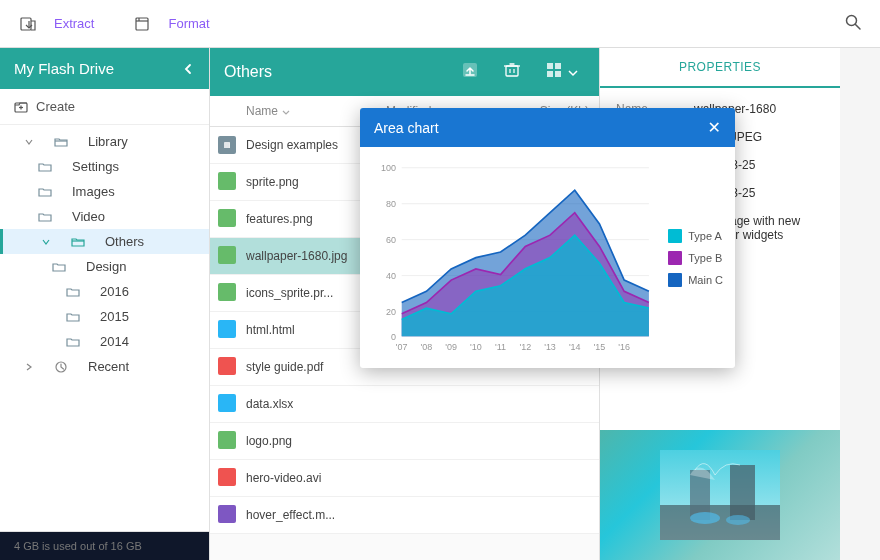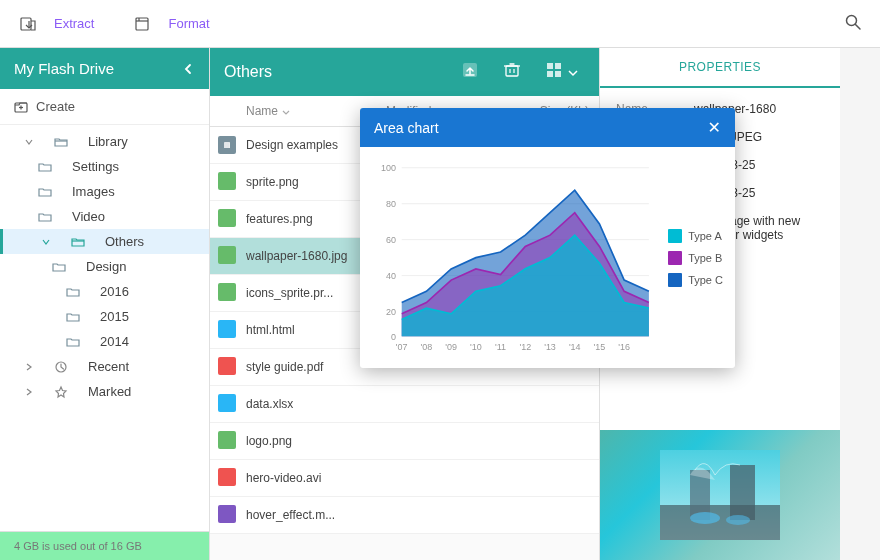--- a/index.html
+++ b/index.html
@@ -52,21 +52,21 @@
       padding: 5px 10px; cursor: pointer; color: #444;
       gap: 20px; white-space: nowrap;
     }
     .tree-item.active { background: #e3f2fd; border-left: 3px solid #26a69a; }
     .tree-item-indent1 { padding-left: 24px; }
     .tree-item-indent2 { padding-left: 38px; }
     .tree-item-indent3 { padding-left: 52px; }
     .tree-item-indent4 { padding-left: 66px; }
     .sidebar-footer {
       padding: 8px 14px; font-size: 11px; color: #777;
-      background: #86efac; border-top: 1px solid #e0e0e0;
+      background: #0f172a; border-top: 1px solid #e0e0e0;
     }
 
     
     .file-panel {
       flex: 1; display: flex; flex-direction: column;
       background: #fafafa; border-right: 1px solid #e0e0e0;
       max-width: 390px;
     }
     .file-panel-header {
       display: flex; align-items: center;
@@ -259,29 +259,20 @@
       </div>
       <div class="tree-item tree-item-indent1">
         <svg width="10" height="10" viewBox="0 0 10 10">
             <path d="M3 2 L7 5 L3 8" fill="none" stroke="#888" stroke-width="1.2"></path>
           </svg>
         <svg width="14" height="14" viewBox="0 0 14 14">
             <circle cx="7" cy="7" r="5" fill="none" stroke="#888" stroke-width="1.2"></circle>
             <path d="M7 4 L7 7 L9.5 9" fill="none" stroke="#888" stroke-width="1.2" stroke-linecap="round"></path>
           </svg>
         <span>Recent</span>
-      </div>
-      <div class="tree-item tree-item-indent1">
-        <svg width="10" height="10" viewBox="0 0 10 10">
-            <path d="M3 2 L7 5 L3 8" fill="none" stroke="#888" stroke-width="1.2"></path>
-          </svg>
-        <svg width="14" height="14" viewBox="0 0 14 14">
-            <path d="M7 2 L8.5 5.5 L12 6 L9.5 8.5 L10 12 L7 10 L4 12 L4.5 8.5 L2 6 L5.5 5.5 Z" fill="none" stroke="#888" stroke-width="1.2"></path>
-          </svg>
-        <span>Marked</span>
       </div>
     </div>
     <div class="sidebar-footer">
       <span>4 GB is used out of 16 GB</span>
     </div>
   </div>
 
   <div class="file-panel">
     <div class="file-panel-header">
       <span class="file-panel-title">Others</span>
@@ -519,18 +510,18 @@
         <div class="legend-item">
           <div class="legend-color" style="background:#00bcd4"></div>
           <span>Type A</span>
         </div>
         <div class="legend-item">
           <div class="legend-color" style="background:#9c27b0"></div>
           <span>Type B</span>
         </div>
         <div class="legend-item">
           <div class="legend-color" style="background:#1565c0"></div>
-          <span>Type C</span>
+          <span>Main C</span>
         </div>
       </div>
     </div>
   </div>
 </div>
 
 </body></html>

